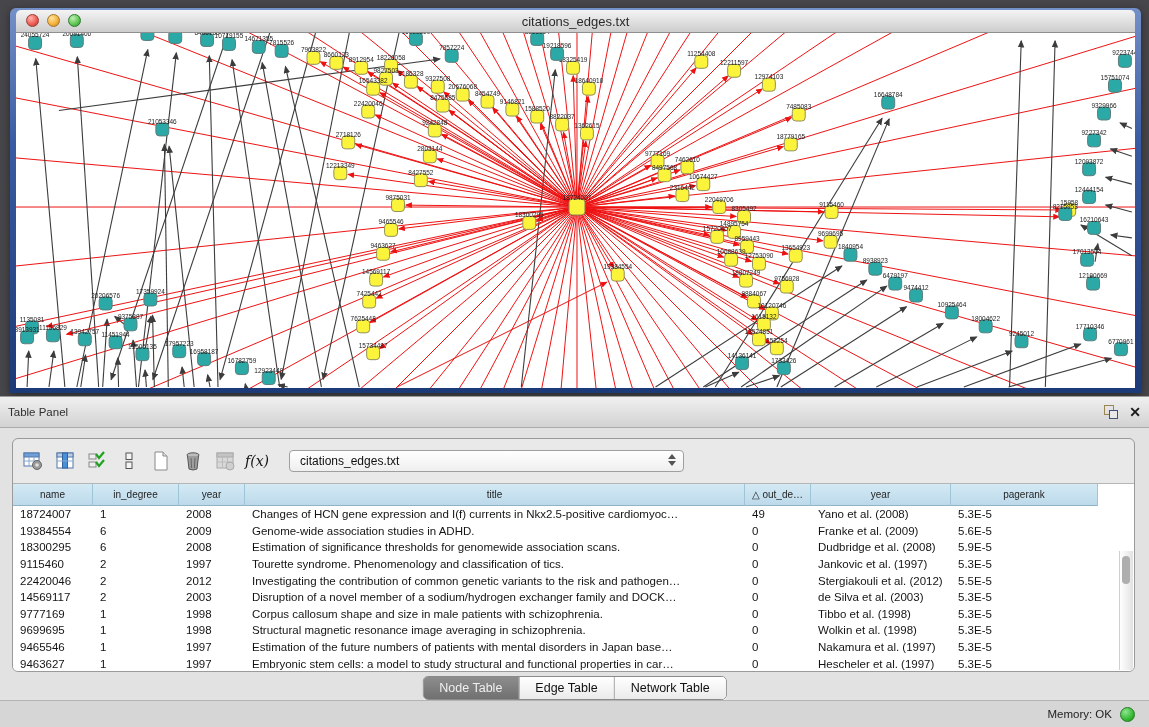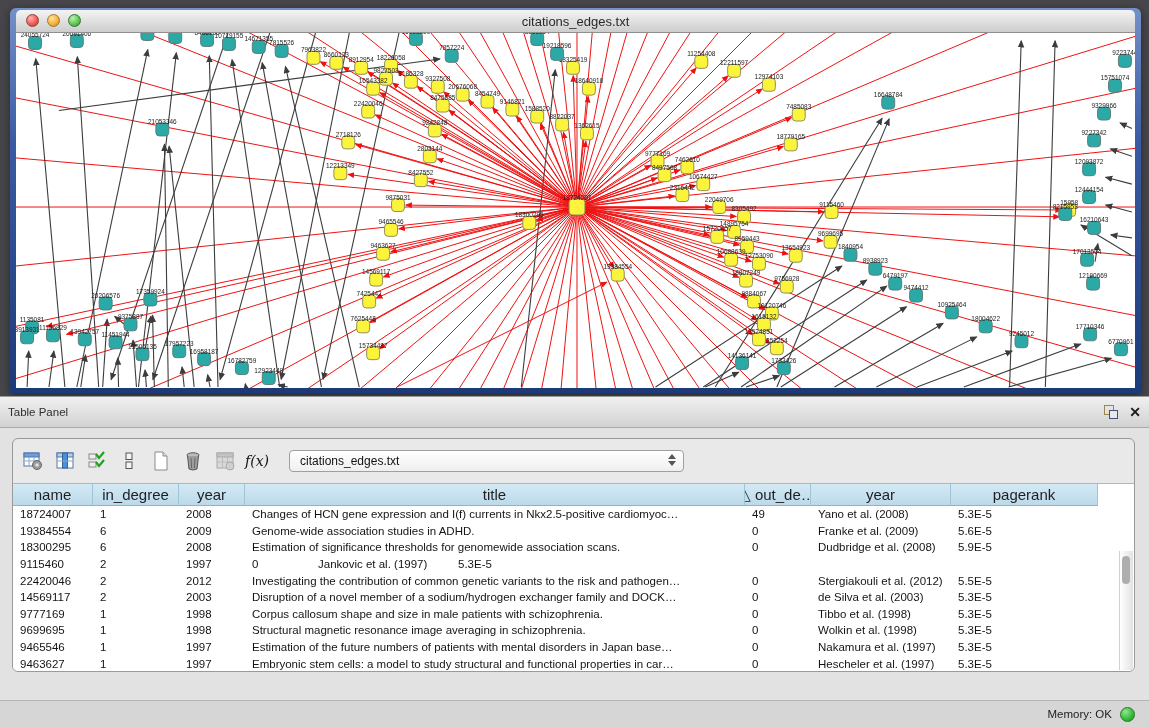--- a/index.html
+++ b/index.html
@@ -46,21 +46,21 @@
   .combo{margin-left:14px;width:395px;height:22px;border:1px solid #9f9f9f;border-radius:4px;
     background:linear-gradient(180deg,#ffffff,#efefef);display:flex;align-items:center;font-size:12px;color:#111;
     padding-left:10px;box-sizing:border-box;position:relative;cursor:pointer;}
   .combo .steppers{position:absolute;right:7px;top:3px;display:flex;flex-direction:column;gap:2px;}
   .combo .up{width:0;height:0;border-left:4px solid transparent;border-right:4px solid transparent;border-bottom:5px solid #555;}
   .combo .down{width:0;height:0;border-left:4px solid transparent;border-right:4px solid transparent;border-top:5px solid #555;}
 
   .grid{position:absolute;left:0;top:44px;right:0;bottom:0;background:#ffffff;border-top:1px solid #b5b5b5;}
   .thead{display:flex;height:22px;}
   .th{background:linear-gradient(180deg,#d4eaf5,#bcd9ea);border-right:1px solid #9ec4d8;border-bottom:1px solid #8fb4c8;
-    box-sizing:border-box;font-size:15px;color:#1f1f1f;display:flex;align-items:center;justify-content:center;
+    box-sizing:border-box;font-size:10px;color:#1f1f1f;display:flex;align-items:center;justify-content:center;
     overflow:hidden;white-space:nowrap;cursor:pointer;}
   .tbody .tr{display:flex;height:16.6px;align-items:center;cursor:default;}
   .td{font-size:11.5px;color:#141414;padding-left:7px;box-sizing:border-box;overflow:hidden;white-space:nowrap;}
   .vscroll{position:absolute;right:1px;top:67px;bottom:1px;width:13px;
     background:linear-gradient(90deg,#ffffff,#e2e2e2);border-left:1px solid #d0d0d0;}
   .vthumb{position:absolute;left:2px;top:5px;width:8px;height:28px;border-radius:5px;background:#aeaeae;}
 
   .tabs{position:absolute;left:50%;transform:translateX(-50%);top:280px;display:flex;height:22px;
     border:1px solid #8a8a8a;border-radius:5px;overflow:hidden;background:#fff;box-shadow:0 1px 0 rgba(255,255,255,.7);}
   .tab{padding:0 16px;font-size:12.5px;display:flex;align-items:center;background:linear-gradient(180deg,#ffffff,#ebebeb);
@@ -843,20 +843,21 @@
             <div class="td" style="width: 66px;">2008</div>
             <div class="td" style="width: 500px;">Estimation of significance thresholds for genomewide association scans.</div>
             <div class="td" style="width: 66px;">0</div>
             <div class="td" style="width: 140px;">Dudbridge et al. (2008)</div>
             <div class="td" style="width: 147px;">5.9E-5</div>
           </div>
           <div class="tr">
             <div class="td" style="width: 80px;">9115460</div>
             <div class="td" style="width: 86px;">2</div>
             <div class="td" style="width: 66px;">1997</div>
+            <div class="td" style="width: 500px;">Tourette syndrome. Phenomenology and classification of tics.</div>
             <div class="td" style="width: 66px;">0</div>
             <div class="td" style="width: 140px;">Jankovic et al. (1997)</div>
             <div class="td" style="width: 147px;">5.3E-5</div>
           </div>
           <div class="tr">
             <div class="td" style="width: 80px;">22420046</div>
             <div class="td" style="width: 86px;">2</div>
             <div class="td" style="width: 66px;">2012</div>
             <div class="td" style="width: 500px;">Investigating the contribution of common genetic variants to the risk and pathogen…</div>
             <div class="td" style="width: 66px;">0</div>
@@ -908,18 +909,23 @@
             <div class="td" style="width: 140px;">Hescheler et al. (1997)</div>
             <div class="td" style="width: 147px;">5.3E-5</div>
           </div>
         </div>
       <div class="vscroll">
         <div class="vthumb"></div>
       </div>
     </div>
   </div>
 
+  <div class="tabs">
+      <div class="tab active">Node Table</div>
+      <div class="tab">Edge Table</div>
+      <div class="tab">Network Table</div>
+    </div>
 </div>
 
 <div class="statusbar">
   <span class="mem-label">Memory: OK</span>
   <span class="mem-dot"></span>
 </div>
 
 </body></html>

